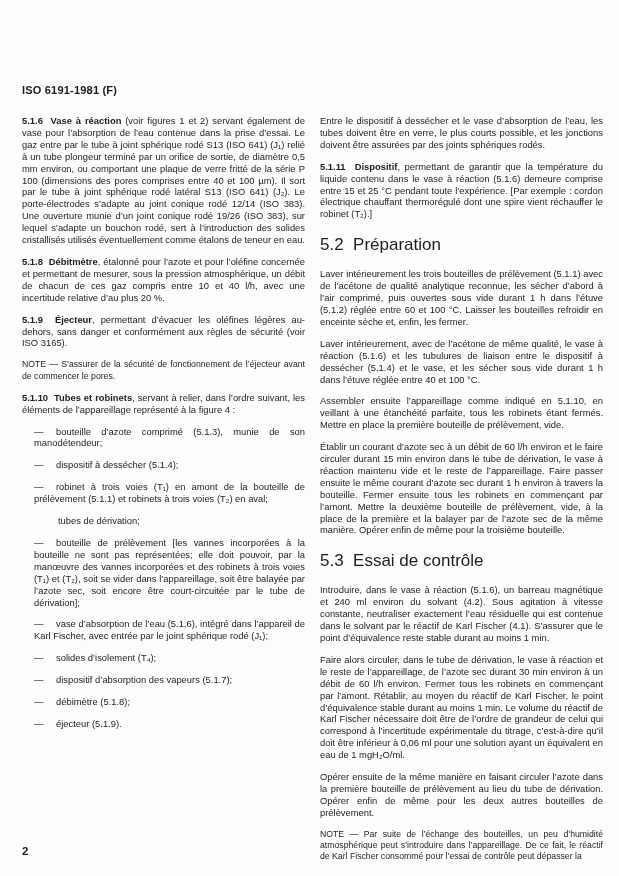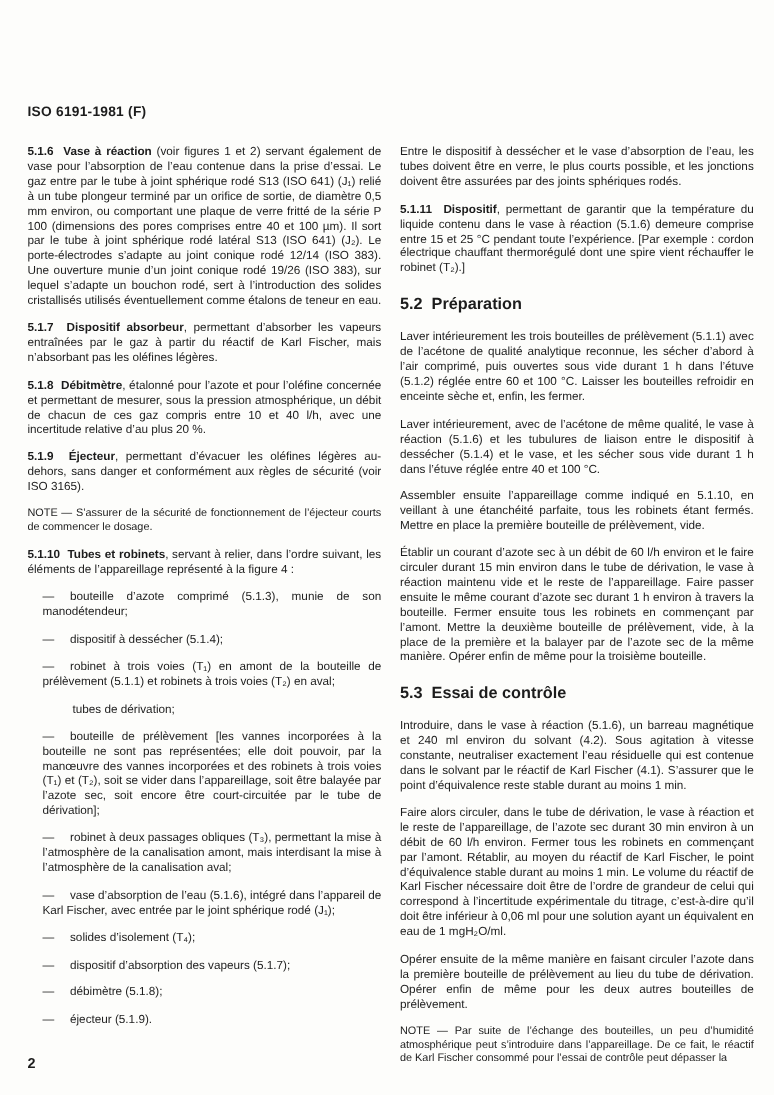--- a/index.html
+++ b/index.html
@@ -27,21 +27,21 @@
     text-align:justify;
     margin:0 0 10px 0;
   }
   .b{font-weight:bold;}
   .note{
     font-size:8.7px;line-height:11.2px;
     text-align:justify;
     margin:0 0 10px 0;
   }
   .h2{
-    font-size:13px;font-weight:bold;
+    font-size:17px;font-weight:normal;
     margin:15px 0 13px 0;
   }
   .li{margin-left:12px;}
   .li .dash{display:inline-block;width:22px;}
   .li.sub{margin-left:36px;}
   .pagenum{
     position:absolute;left:22px;bottom:19px;
     font-size:11.5px;font-weight:bold;
   }
 </style>
@@ -51,41 +51,39 @@
 <div class="page">
 
   <div class="hdr">ISO 6191-1981 (F)</div>
 
   <div class="cols">
 
     <div class="col">
 
       <p class="body"><span class="b">5.1.6&nbsp;&nbsp;Vase à réaction</span><span> (voir figures 1 et 2) servant également de vase pour l’absorption de l’eau contenue dans la prise d’essai. Le gaz entre par le tube à joint sphérique rodé S13 (ISO 641) (J₁) relié à un tube plongeur terminé par un orifice de sortie, de diamètre 0,5 mm environ, ou comportant une plaque de verre fritté de la série P 100 (dimensions des pores comprises entre 40 et 100 µm). Il sort par le tube à joint sphérique rodé latéral S13 (ISO 641) (J₂). Le porte-électrodes s’adapte au joint conique rodé 12/14 (ISO 383). Une ouverture munie d’un joint conique rodé 19/26 (ISO 383), sur lequel s’adapte un bouchon rodé, sert à l’introduction des solides cristallisés utilisés éventuellement comme étalons de teneur en eau.</span></p>
 
-      <p class="body"><span class="b">5.1.7&nbsp;&nbsp;Dispositif absorbeur</span><span>, permettant d’absorber les vapeurs entraînées par le gaz à partir du réactif de Karl Fischer, mais n’absorbant pas les oléfines légères.</span></p>
 
       <p class="body"><span class="b">5.1.8&nbsp;&nbsp;Débitmètre</span><span>, étalonné pour l’azote et pour l’oléfine concernée et permettant de mesurer, sous la pression atmosphérique, un débit de chacun de ces gaz compris entre 10 et 40 l/h, avec une incertitude relative d’au plus 20 %.</span></p>
 
       <p class="body"><span class="b">5.1.9&nbsp;&nbsp;Éjecteur</span><span>, permettant d’évacuer les oléfines légères au-dehors, sans danger et conformément aux règles de sécurité (voir ISO 3165).</span></p>
 
-      <p class="note">NOTE — S’assurer de la sécurité de fonctionnement de l’éjecteur courts de commencer le dosage.</p>
+      <p class="note">NOTE — S’assurer de la sécurité de fonctionnement de l’éjecteur avant de commencer le pores.</p>
 
       <p class="body"><span class="b">5.1.10&nbsp;&nbsp;Tubes et robinets</span><span>, servant à relier, dans l’ordre suivant, les éléments de l’appareillage représenté à la figure 4 :</span></p>
 
       <div class="li"><span class="dash">—</span><span>bouteille d’azote comprimé (5.1.3), munie de son manodétendeur;</span></div>
 
       <div class="li"><span class="dash">—</span><span>dispositif à dessécher (5.1.4);</span></div>
 
       <div class="li"><span class="dash">—</span><span>robinet à trois voies (T₁) en amont de la bouteille de prélèvement (5.1.1) et robinets à trois voies (T₂) en aval;</span></div>
 
       <div class="li sub"><span>tubes de dérivation;</span></div>
 
       <div class="li"><span class="dash">—</span><span>bouteille de prélèvement [les vannes incorporées à la bouteille ne sont pas représentées; elle doit pouvoir, par la manœuvre des vannes incorporées et des robinets à trois voies (T₁) et (T₂), soit se vider dans l’appareillage, soit être balayée par l’azote sec, soit encore être court-circuitée par le tube de dérivation];</span></div>
 
-      <div class="li"><span class="dash">—</span><span>robinet à deux passages obliques (T₃), permettant la mise à l’atmosphère de la canalisation amont, mais interdisant la mise à l’atmosphère de la canalisation aval;</span></div>
 
       <div class="li"><span class="dash">—</span><span>vase d’absorption de l’eau (5.1.6), intégré dans l’appareil de Karl Fischer, avec entrée par le joint sphérique rodé (J₁);</span></div>
 
       <div class="li"><span class="dash">—</span><span>solides d’isolement (T₄);</span></div>
 
       <div class="li"><span class="dash">—</span><span>dispositif d’absorption des vapeurs (5.1.7);</span></div>
 
       <div class="li"><span class="dash">—</span><span>débimètre (5.1.8);</span></div>
 
       <div class="li"><span class="dash">—</span><span>éjecteur (5.1.9).</span></div>

